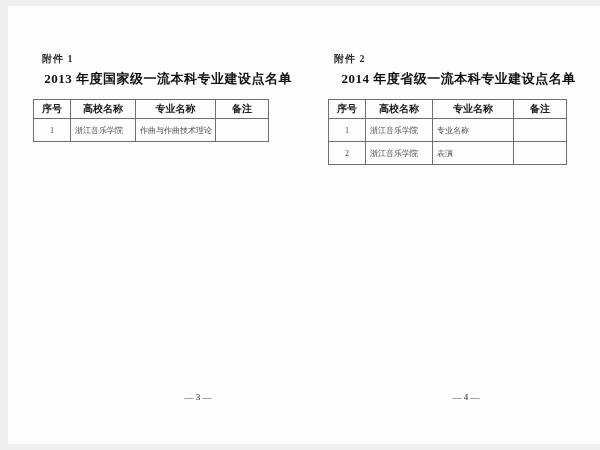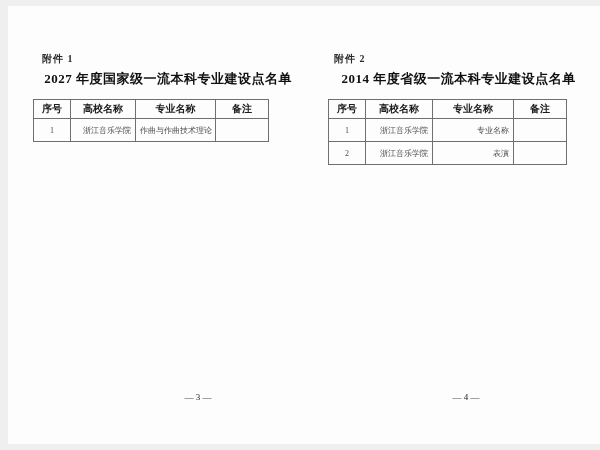--- a/index.html
+++ b/index.html
@@ -39,36 +39,36 @@
   .page-left  table { left: 25px; width: 235px; }
   .page-right table { left: 18px; width: 238px; }
 
   th, td { border: 1px solid #6f6f6f; overflow: hidden; white-space: nowrap; }
   th {
     height: 18px; font-size: 10px; font-weight: bold;
     color: #1c1c1c; text-align: center; padding: 0 2px;
   }
   td { height: 22px; font-size: 8px; color: #4a4a4a; padding: 0 4px; }
   td.c0 { text-align: center; padding: 0; }
-  td.c1, td.c2 { text-align: right; }
+  td.c1, td.c2 { text-align: left; }
 
   .page-num {
     position: absolute; top: 386px;
     font-size: 9px; color: #242424;
     transform: translateX(-50%); white-space: nowrap;
   }
   .page-left  .page-num { left: 190px; }
   .page-right .page-num { left: 156px; }
 </style>
 </head>
 <body>
 
 <div class="page page-left">
   <div class="attachment">附件 1</div>
-  <div class="doc-title">2027 年度国家级一流本科专业建设点名单</div>
+  <div class="doc-title">2013 年度国家级一流本科专业建设点名单</div>
 
   <table>
     <colgroup>
       <col style="width:37px">
         <col style="width:65px">
         <col style="width:80px">
         <col style="width:53px">
     </colgroup>
     <thead>
       <tr>

